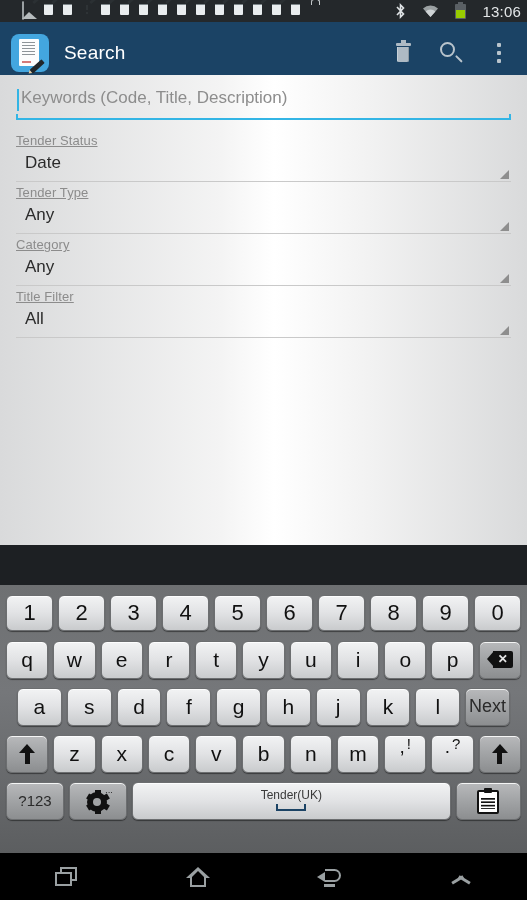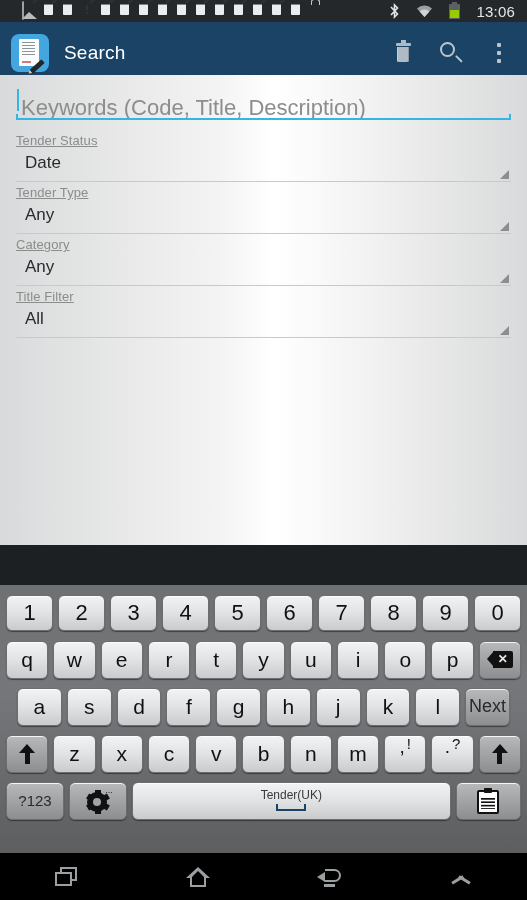--- a/index.html
+++ b/index.html
@@ -12,21 +12,21 @@
   #app { position: relative; width: 527px; height: 900px; }
 
   
   .statusbar {
     position: absolute; top: 0; left: 0;
     width: 527px; height: 22px;
     background: #24282b;
     display: flex; align-items: center;
   }
   .sb-left { display: flex; align-items: center; padding-left: 3px; gap: 1px; flex: 1; }
-  .sb-right { display: flex; align-items: center; padding-right: 12px; gap: 16px; justify-content: space-between; }
+  .sb-right { display: flex; align-items: center; padding-right: 6px; gap: 16px; justify-content: space-between; }
   .sb-ico { width: 18px; height: 18px; position: relative; flex: none; }
 
   .ico-keyboard {
     width: 16px; height: 11px;
     background:
       linear-gradient(to right,#9aa0a3 2px,transparent 2px) 1px 1px/4px 3px repeat,
       #24282b;
     border-radius: 1px;
     position: relative;
   }
@@ -168,22 +168,22 @@
   .content {
     position: absolute; top: 75px; left: 0;
     width: 527px; height: 470px;
     background:
       linear-gradient(to right, #d9dadb 0%, #f4f4f4 42%, #ffffff 52%, #f2f2f2 70%, #d9dadb 100%);
   }
   .field-keywords {
     position: absolute; top: 12px; left: 16px; width: 495px; height: 33px;
   }
   .field-keywords .placeholder{
-    position: absolute; left: 5px; top: 8px;
-    font-size: 22px; color: #8d8d8d;
+    position: absolute; left: 5px; top: 1px;
+    font-size: 17px; color: #8d8d8d;
   }
   .field-keywords .caret{
     position: absolute; left: 1px; top: 2px; width: 2px; height: 22px; background: #33b5e5;
   }
   .field-keywords .underline{
     position:absolute; left:0; right:0; bottom:0; height:2px; background:#33b5e5;
   }
   .field-keywords .underline::before,
   .field-keywords .underline::after{
     content:""; position:absolute; bottom:0; width:2px; height:6px; background:#33b5e5;

